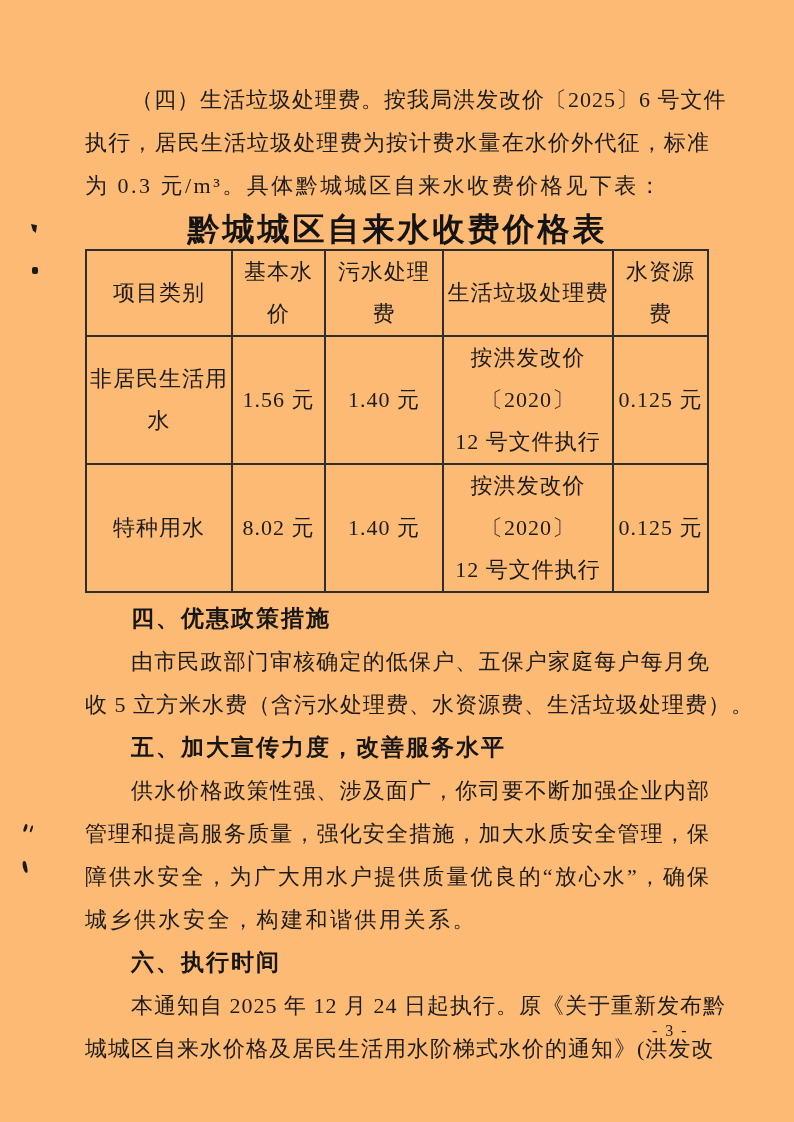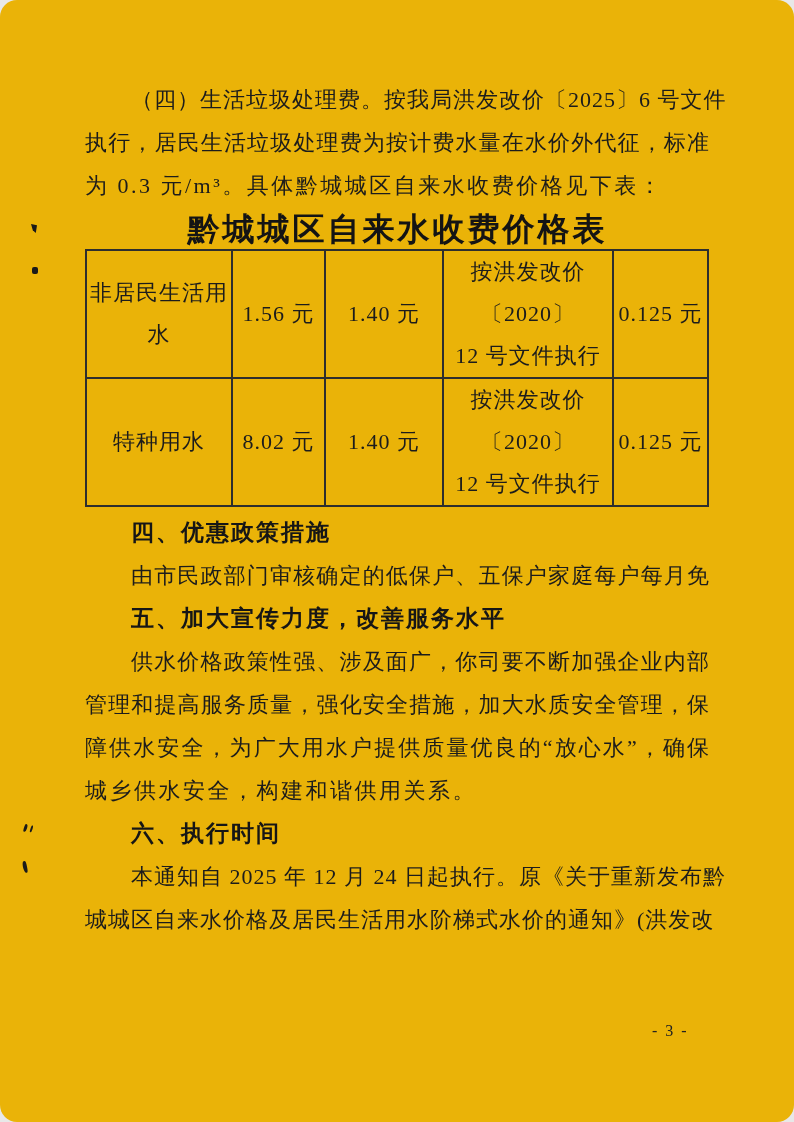--- a/index.html
+++ b/index.html
@@ -2,25 +2,24 @@
 <html lang="zh"><head>
 <meta charset="utf-8">
 <style>
   * { margin: 0; padding: 0; box-sizing: border-box; }
   html, body { background: #e8e8e8; }
   .sheet {
     position: relative;
     width: 794px;
     height: 1122px;
     margin: 0 auto;
-    background: #eab308;
+    background: #fdba74;
     overflow: hidden;
     color: #1c1c1c;
     font-family: "Liberation Serif", "DejaVu Serif", serif;
-    border-radius: 17px;
   }
   .content {
     position: absolute;
     left: 85px;
     top: 78px;
     width: 625px;
   }
   
   .line {
     display: block;
@@ -123,20 +122,27 @@
 
     <table class="price">
       <colgroup>
         <col style="width:146px">
         <col style="width:93px">
         <col style="width:118px">
         <col style="width:170px">
         <col style="width:95px">
       </colgroup>
       <tbody>
+        <tr class="hdr">
+          <th>项目类别</th>
+          <th>基本水价</th>
+          <th>污水处理费</th>
+          <th>生活垃圾处理费</th>
+          <th>水资源费</th>
+        </tr>
         <tr class="r2">
           <td>非居民生活用水</td>
           <td>1.56 元</td>
           <td>1.40 元</td>
           <td>按洪发改价〔2020〕
 12 号文件执行</td>
           <td>0.125 元</td>
         </tr>
         <tr class="r3">
           <td>特种用水</td>
@@ -145,20 +151,21 @@
           <td>按洪发改价〔2020〕
 12 号文件执行</td>
           <td>0.125 元</td>
         </tr>
       </tbody>
     </table>
 
     <span class="sec-heading first">四、优惠政策措施</span>
     <div>
       <span class="line indent">由市民政部门审核确定的低保户、五保户家庭每户每月免</span>
+      <span class="line">收 5 立方米水费（含污水处理费、水资源费、生活垃圾处理费）。</span>
     </div>
 
     <span class="sec-heading">五、加大宣传力度，改善服务水平</span>
     <div>
       <span class="line indent">供水价格政策性强、涉及面广，你司要不断加强企业内部</span>
       <span class="line">管理和提高服务质量，强化安全措施，加大水质安全管理，保</span>
       <span class="line">障供水安全，为广大用水户提供质量优良的“放心水”，确保</span>
       <span class="line endline">城乡供水安全，构建和谐供用关系。</span>
     </div>
 

